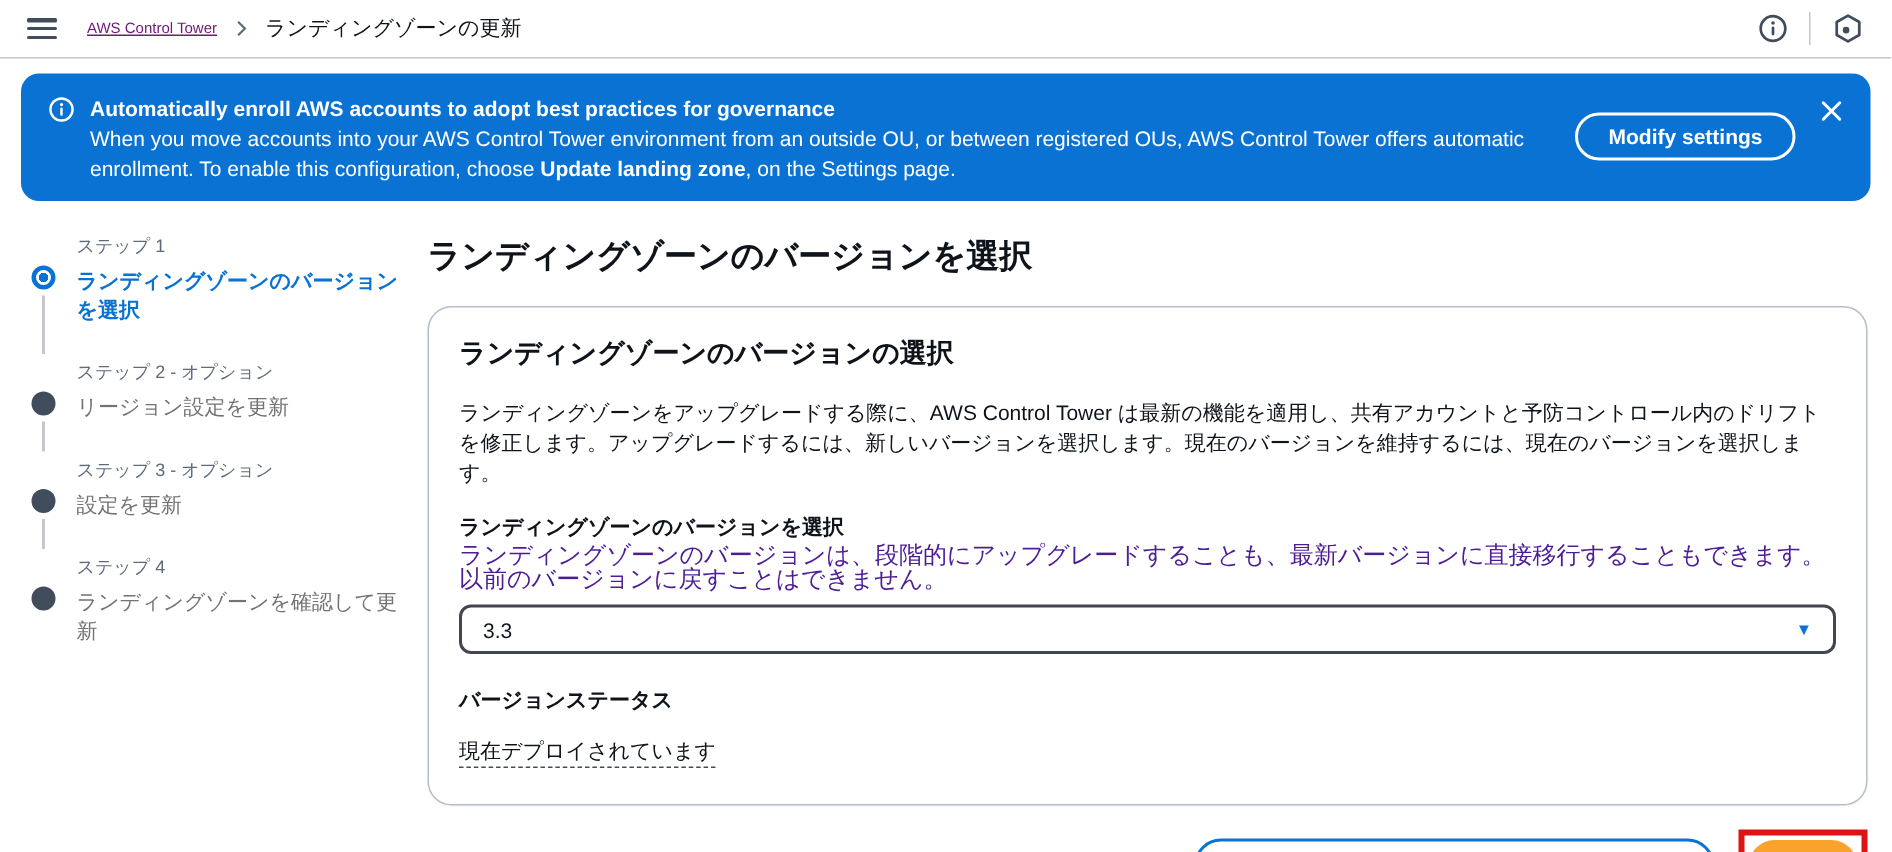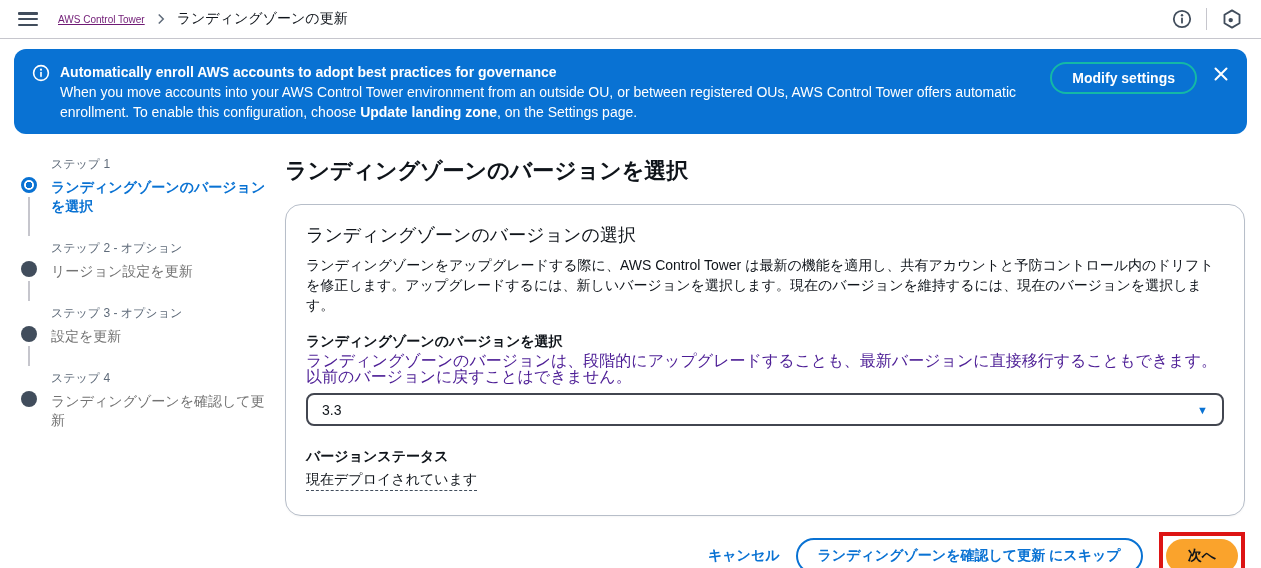--- a/index.html
+++ b/index.html
@@ -19,22 +19,22 @@
   .icon-btn { background:none; border:none; cursor:pointer; display:flex; align-items:center; }
   .topbar-divider { width:1px; height:22px; background:#c6c6cd; }
 
   
   .banner { margin:10px 14px 0 14px; background:#0972d3; color:#fff; border-radius:12px;
     padding:13px 16px 13px 18px; display:flex; align-items:flex-start; gap:10px; height:85px; }
   .banner-icon { flex:0 0 auto; margin-top:2px; }
   .banner-text { flex:1 1 auto; font-size:14px; line-height:20px; }
   .banner-title { font-weight:bold; }
   .banner-actions { display:flex; align-items:flex-start; gap:14px; height:100%; }
-  .modify-btn { background:transparent; color:#fff; font-weight:bold; font-size:14px;
-    border:2px solid #14b8a6; border-radius:20px; padding:6px 20px; cursor:pointer; white-space:nowrap;
+  .modify-btn { margin-top:13px; background:transparent; color:#fff; font-weight:bold; font-size:14px;
+    border:2px solid #ffffff; border-radius:20px; padding:6px 20px; cursor:pointer; white-space:nowrap;
     font-family:inherit; }
   .banner-close { background:none; border:none; cursor:pointer; padding:2px; margin-top:2px; }
 
   
   .content { display:flex; padding:22px 16px 0 21px; }
 
   
   .steps { list-style:none; flex:0 0 264px; }
   .step { position:relative; padding-left:30px; padding-bottom:24px; max-width:262px; }
   .step-label { font-size:12px; color:#5f6b7a; margin-bottom:5px; }
@@ -45,31 +45,31 @@
   .step.active .step-circle { border:3px solid #0972d3;
     background:radial-gradient(circle,#0972d3 0 3px,#fff 3.2px); }
   .step:not(:last-child)::after { content:""; position:absolute; left:7px; top:41px; bottom:4px;
     border-left:2px solid #c6c6cd; }
 
   
   .main { flex:1 1 auto; min-width:0; }
   .page-title { font-size:22px; font-weight:bold; margin:0 0 18px 0; }
   .card { background:#fff; border:1px solid #b7bec9; border-radius:16px; padding:18px 20px 24px 20px;
     box-shadow:0 1px 2px rgba(0,8,22,.04); }
-  .card-heading { font-size:18px; font-weight:normal; margin-bottom:8px; }
+  .card-heading { font-size:18px; font-weight:bold; margin-bottom:18px; }
   .card-desc { font-size:14px; line-height:20px; color:#0f141a; max-width:915px; }
   .field { margin-top:18px; }
   .field-label { font-size:14px; font-weight:bold; margin-bottom:2px; }
   .field-constraint { font-size:16px; line-height:16px; color:#4c1d95; max-width:915px; margin-bottom:8px; }
   .select { display:flex; align-items:center; justify-content:space-between; height:33px;
     border:2px solid #424650; border-radius:8px; padding:0 14px; background:#fff; cursor:pointer;text-align:center; }
   .select-value { font-size:14px; color:#0f141a; }
   .select-caret { color:#0972d3; font-size:11px; }
   .status { margin-top:22px; }
-  .status-label { font-size:14px; font-weight:bold; margin-bottom:4px; }
+  .status-label { font-size:14px; font-weight:bold; margin-bottom:16px; }
   .status-value { font-size:14px; display:inline-block; border-bottom:1px dashed #414d5c;
     padding-bottom:1px; cursor:help; }
 
   
   .actions { display:flex; align-items:center; justify-content:flex-end; gap:16px; margin-top:16px; }
   .cancel-link { color:#0972d3; font-size:14px; font-weight:bold; background:none; border:none;
     cursor:pointer; font-family:inherit; }
   .skip-btn { background:#fff; color:#0972d3; font-size:14px; font-weight:bold; border:2px solid #0972d3;
     border-radius:20px; padding:7px 20px; cursor:pointer; white-space:nowrap; font-family:inherit; }
   .next-annotation { border:4px solid #dd1414; padding:3px; }

